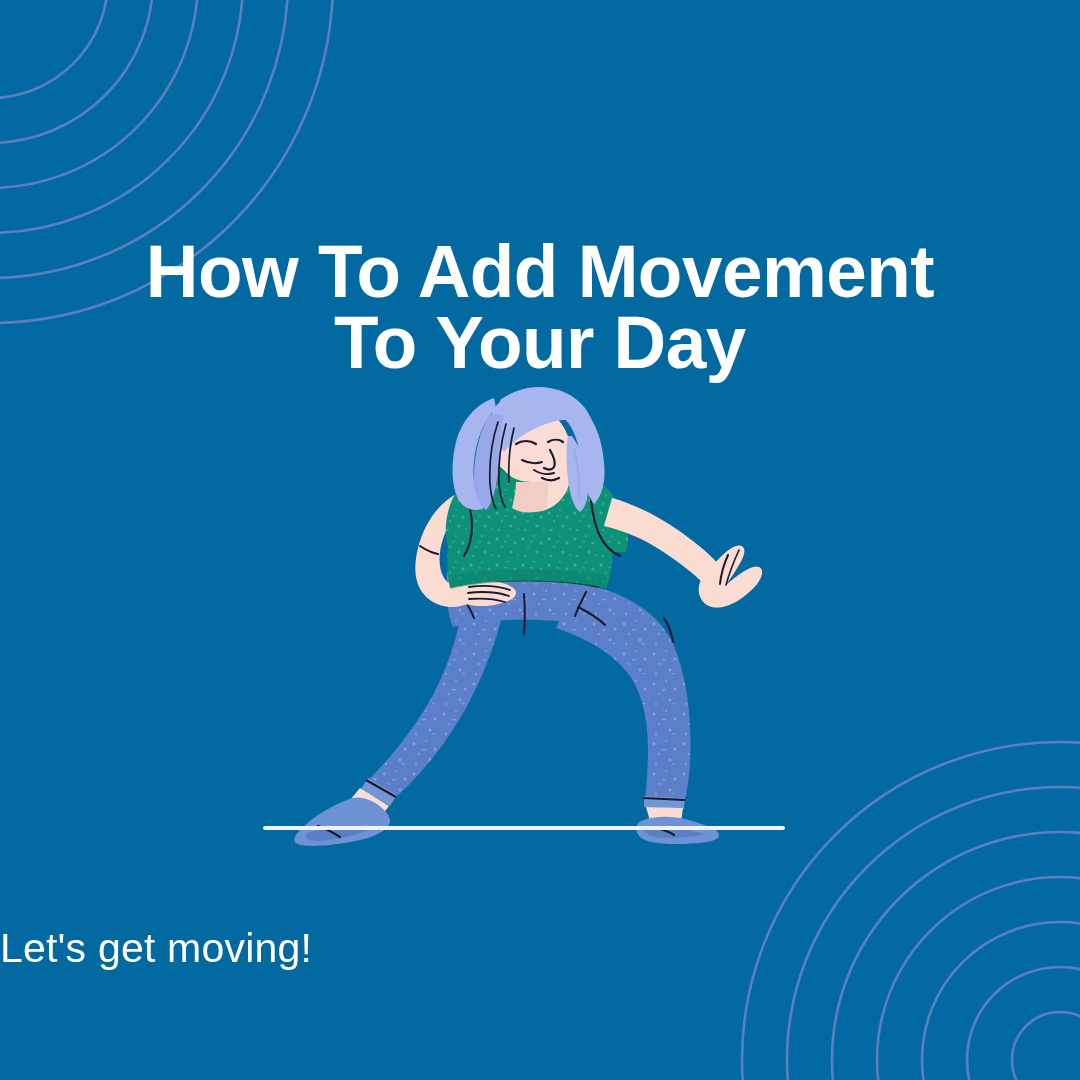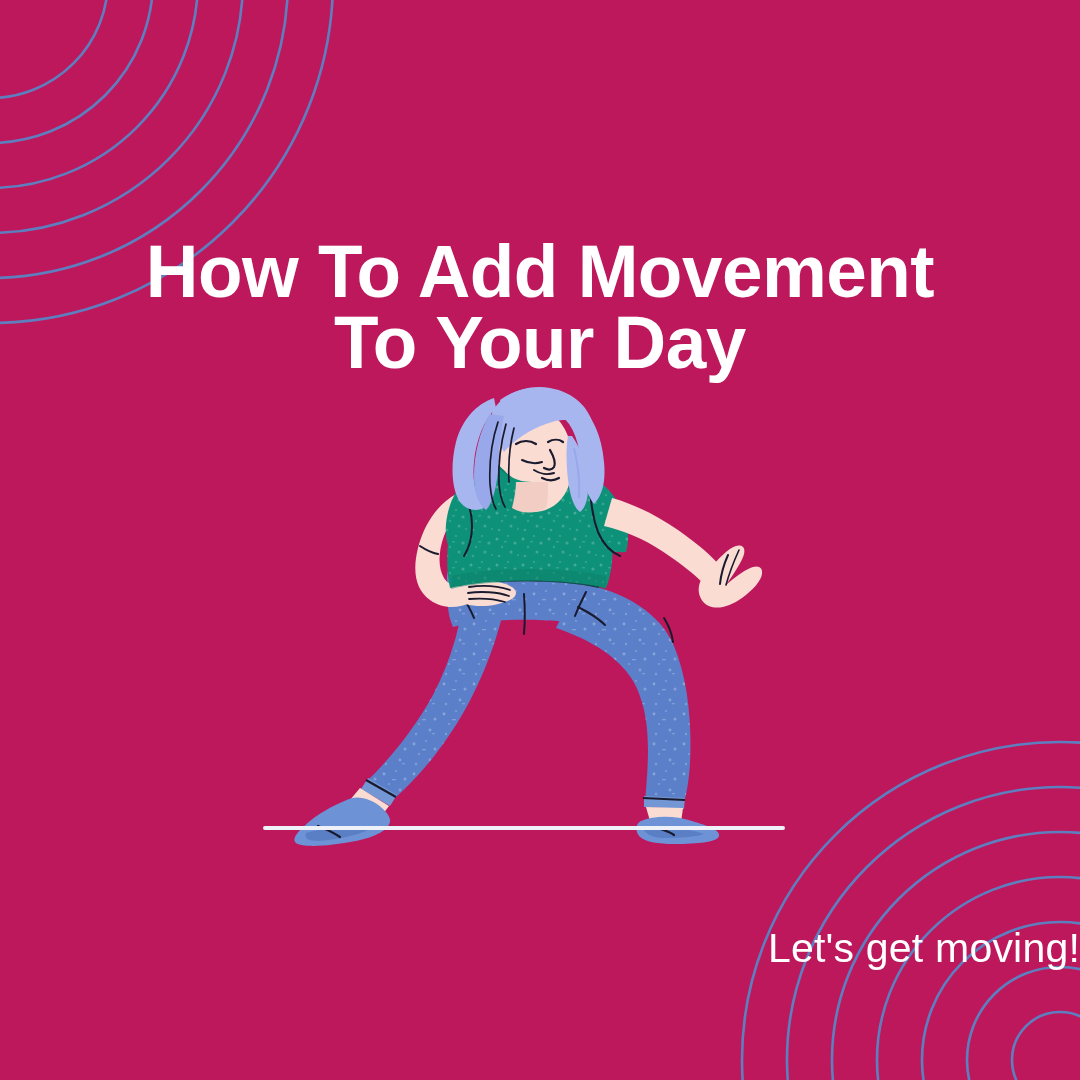--- a/index.html
+++ b/index.html
@@ -6,21 +6,21 @@
   html, body {
     margin: 0;
     padding: 0;
     background: #1f3a66;
   }
   #poster {
     position: relative;
     width: 1080px;
     height: 1080px;
     overflow: hidden;
-    background: #be185d;
+    background: #0369a1;
     font-family: "Liberation Sans", sans-serif;
   }
 
   
   .deco {
     position: absolute;
     pointer-events: none;
   }
   #deco-tl { left: -150px; top: -170px; width: 560px; height: 560px; }
   #deco-br { right: -120px; bottom: -130px; width: 480px; height: 480px; }
@@ -64,21 +64,21 @@
     background: #eef2f8;
     border-radius: 2px;
   }
 
   
   #caption {
     position: absolute;
     left: 0;
     top: 925px;
     width: 1080px;
-    text-align: right;
+    text-align: left;
     color: #ffffff;
     font-size: 41px;
     font-weight: 400;
     letter-spacing: 0.2px;
   }
 </style>
 </head>
 <body>
 
 <div id="poster">

